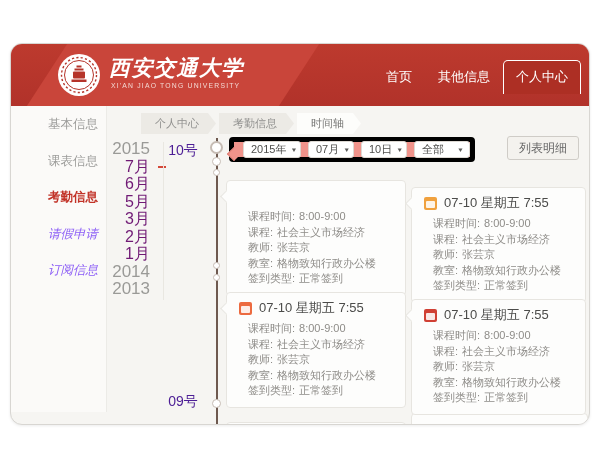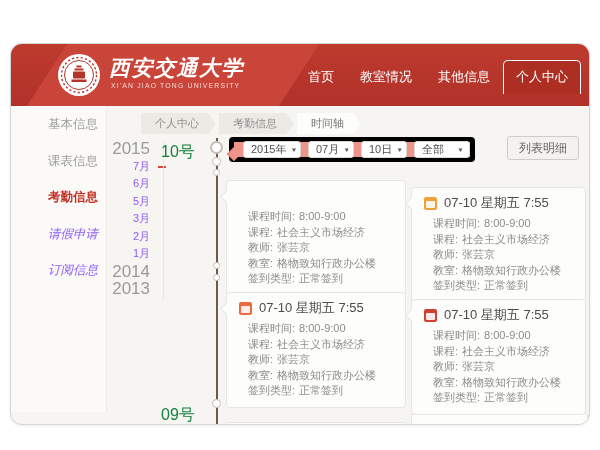--- a/index.html
+++ b/index.html
@@ -38,31 +38,31 @@
 
   
   .crumbs{position:absolute;left:130px;top:69px;display:flex;gap:3px;z-index:2;}
   .crumb{height:21px;line-height:21px;font-size:11px;color:#8f8f8d;background:#eceae5;
          padding:0 17px 0 14px;cursor:pointer;white-space:nowrap;
          clip-path:polygon(0 0,calc(100% - 8px) 0,100% 50%,calc(100% - 8px) 100%,0 100%);}
   .crumb.active{background:#fdfdfb;color:#7a7a78;}
 
   
   .tl-nav{position:absolute;left:95px;top:96px;width:52px;}
-  .tn-item{height:17.5px;line-height:17.5px;text-align:right;padding-right:8px;font-size:11px;
-           color:#8b5cf6;position:relative;cursor:pointer;}
+  .tn-item{height:17.5px;line-height:17.5px;text-align:right;padding-right:8px;font-size:16px;
+           color:#701a75;position:relative;cursor:pointer;}
   .tn-item.tn-year{font-size:17px;color:#9a9a97;}
   .tn-item.selected::after{content:'';position:absolute;right:-8px;top:8px;width:8px;height:2px;
            background:#d4493a;}
   .tl-scale{position:absolute;left:152px;top:98px;width:1px;height:158px;background:#e9e7e1;}
 
-  .day-marker{position:absolute;width:44px;text-align:left;font-size:16px;color:#15803d;
+  .day-marker{position:absolute;width:44px;text-align:center;font-size:14px;color:#4c1d95;
               white-space:nowrap;}
   .dm-0{left:150px;top:98px;}
-  .dm-1{left:150px;top:361px;}
+  .dm-1{left:150px;top:349px;}
 
   
   .tl-line{position:absolute;left:205px;top:94px;bottom:0;width:2px;background:#6e594f;z-index:3;}
   .node{position:absolute;background:#fff;border:1px solid #c6bcb4;border-radius:50%;
         box-sizing:border-box;z-index:4;}
   .n1{left:199px;top:97px;width:13px;height:13px;border-width:2px;}
   .n2{left:201px;top:113px;width:9px;height:9px;}
   .n3{left:202px;top:125px;width:7px;height:7px;}
   .n4{left:202px;top:218px;width:7px;height:7px;}
   .n5{left:202px;top:230px;width:7px;height:7px;}
@@ -122,21 +122,20 @@
           <rect x="19.5" y="12.5" width="5" height="2" fill="#b5342a"></rect>
           <rect x="17.5" y="15.5" width="9" height="2" fill="#b5342a"></rect>
           <rect x="16" y="18.5" width="12" height="7" rx="1" fill="#b5342a"></rect>
           <rect x="14.5" y="26.5" width="15" height="2.5" fill="#b5342a"></rect>
         </svg>
       </div>
       <div class="uni-cn">西安交通大学</div>
       <div class="uni-en">XI'AN JIAO TONG UNIVERSITY</div>
       <div class="main-nav">
           <div class="nav-item">首页</div>
-          <div class="nav-item">教室情况</div>
           <div class="nav-item">其他信息</div>
           <div class="nav-item active">个人中心</div>
         </div>
     </div>
 
     <div class="sidebar">
         <div class="side-item normal">基本信息</div>
         <div class="side-item normal">课表信息</div>
         <div class="side-item active">考勤信息</div>
         <div class="side-item muted">请假申请</div>

